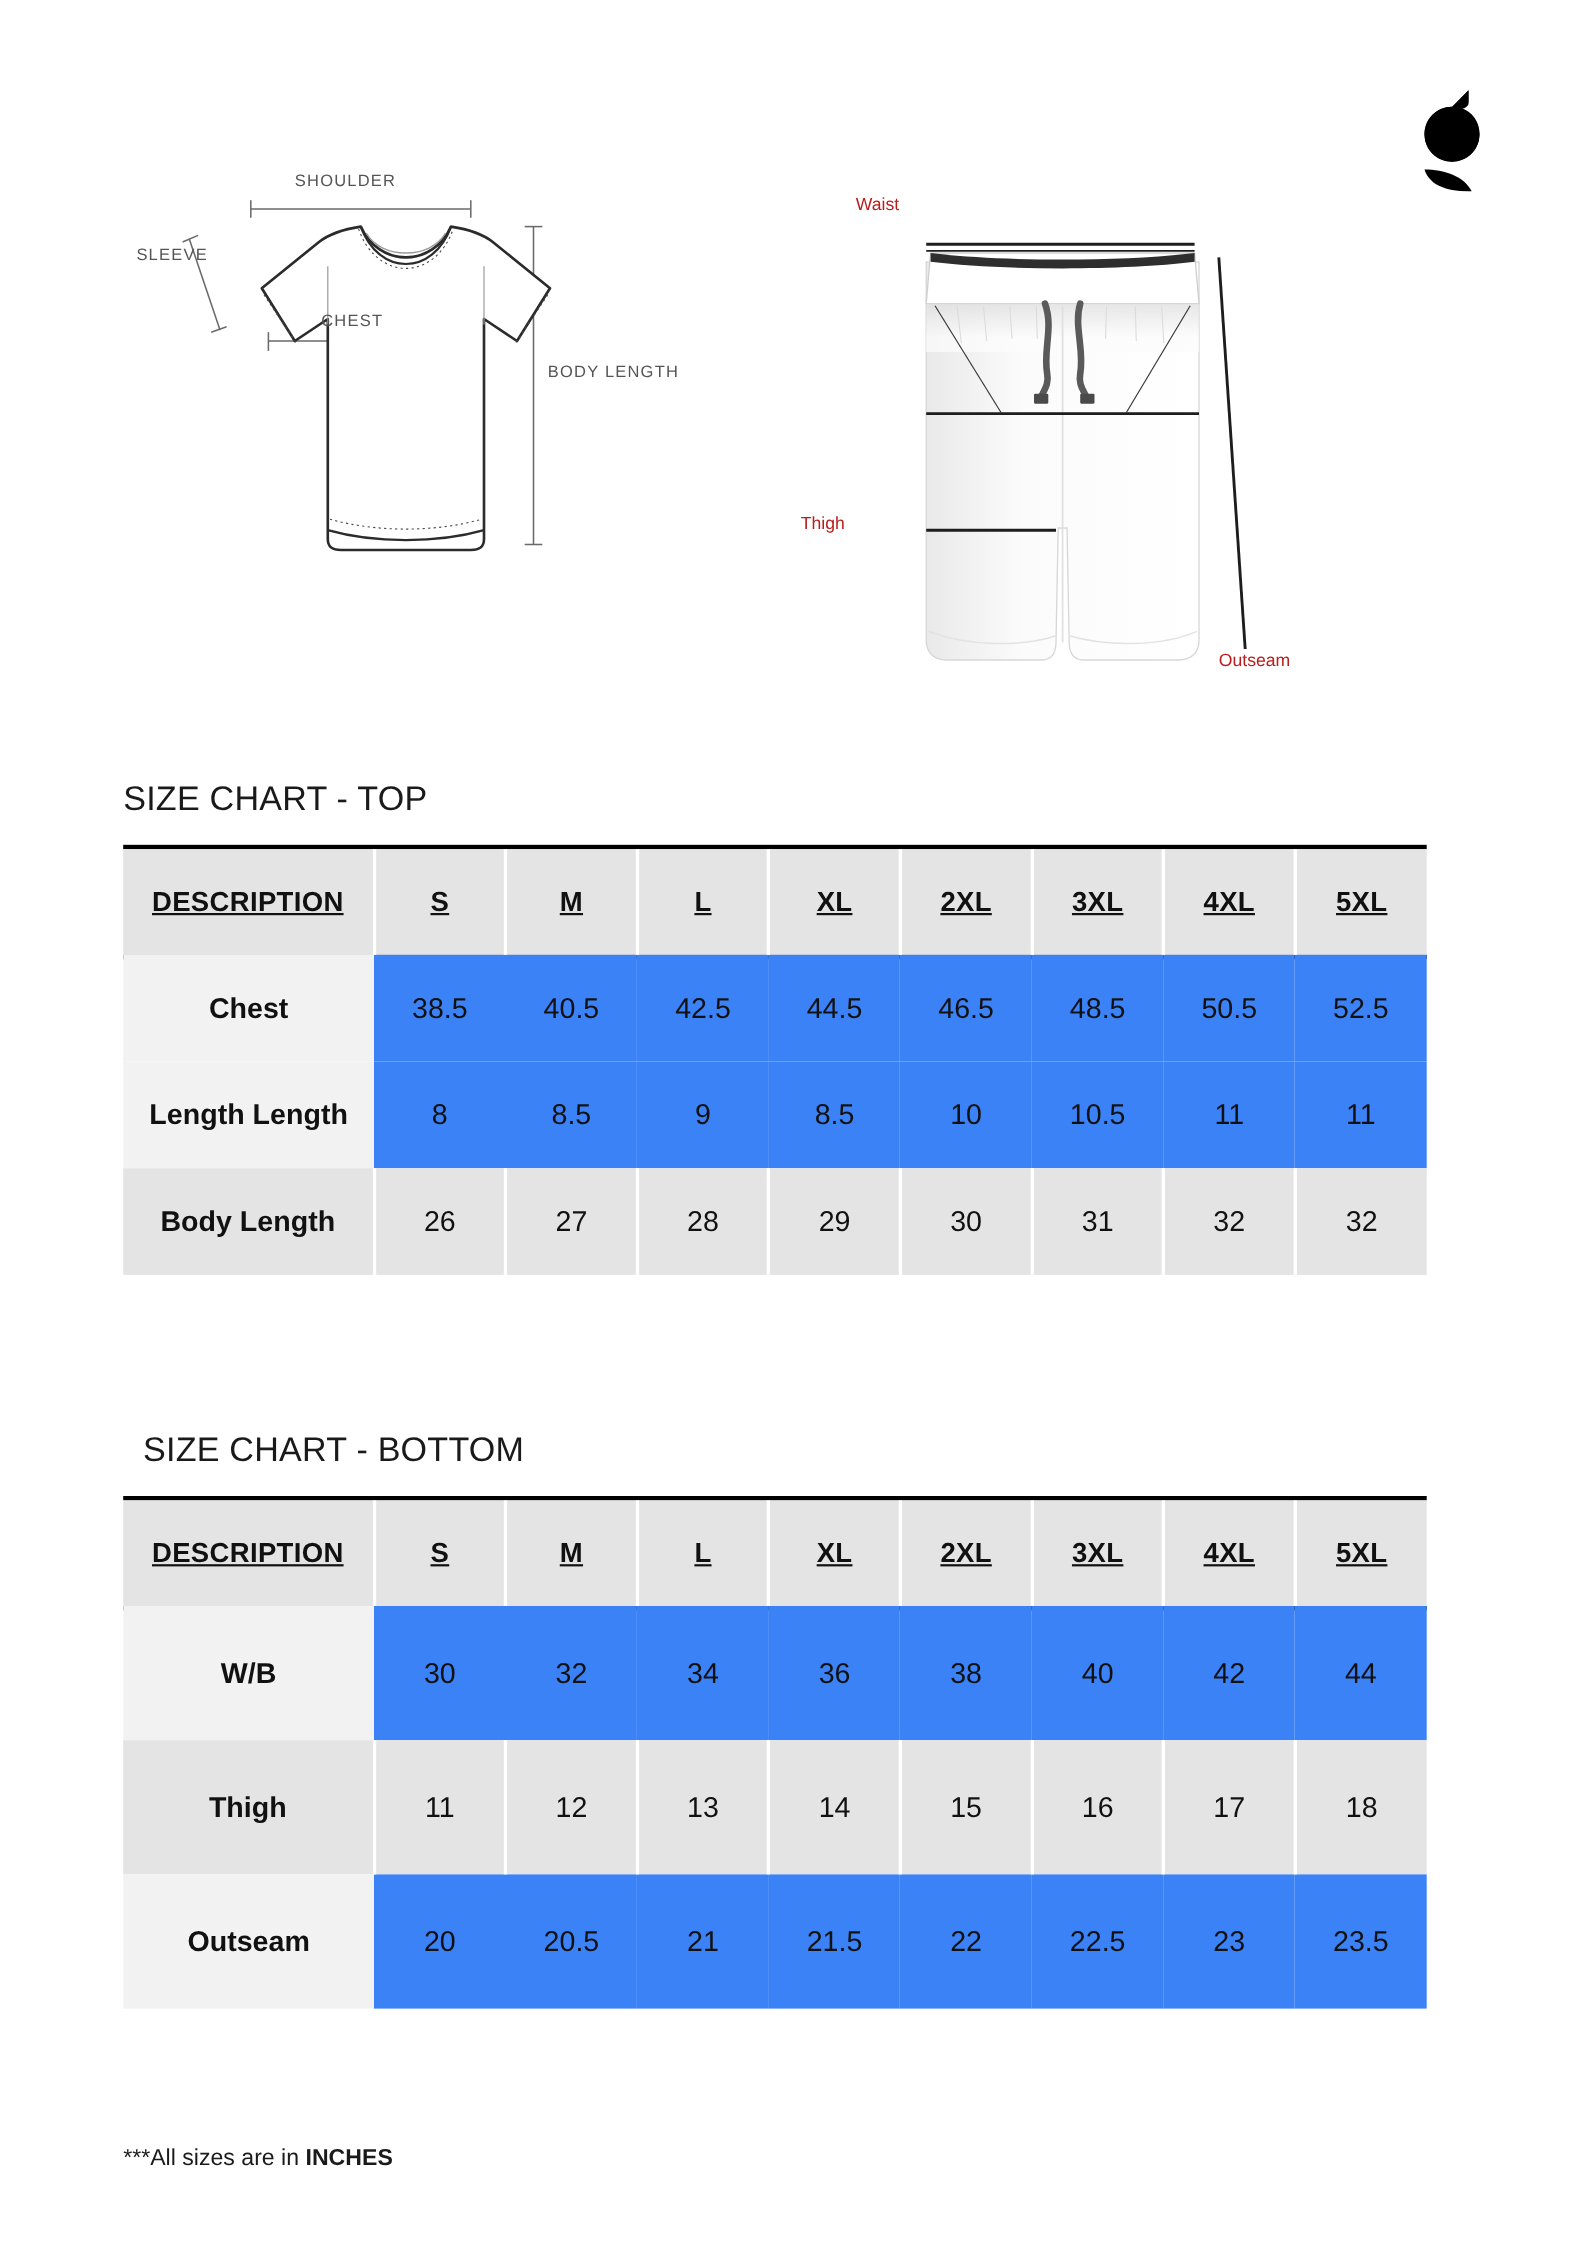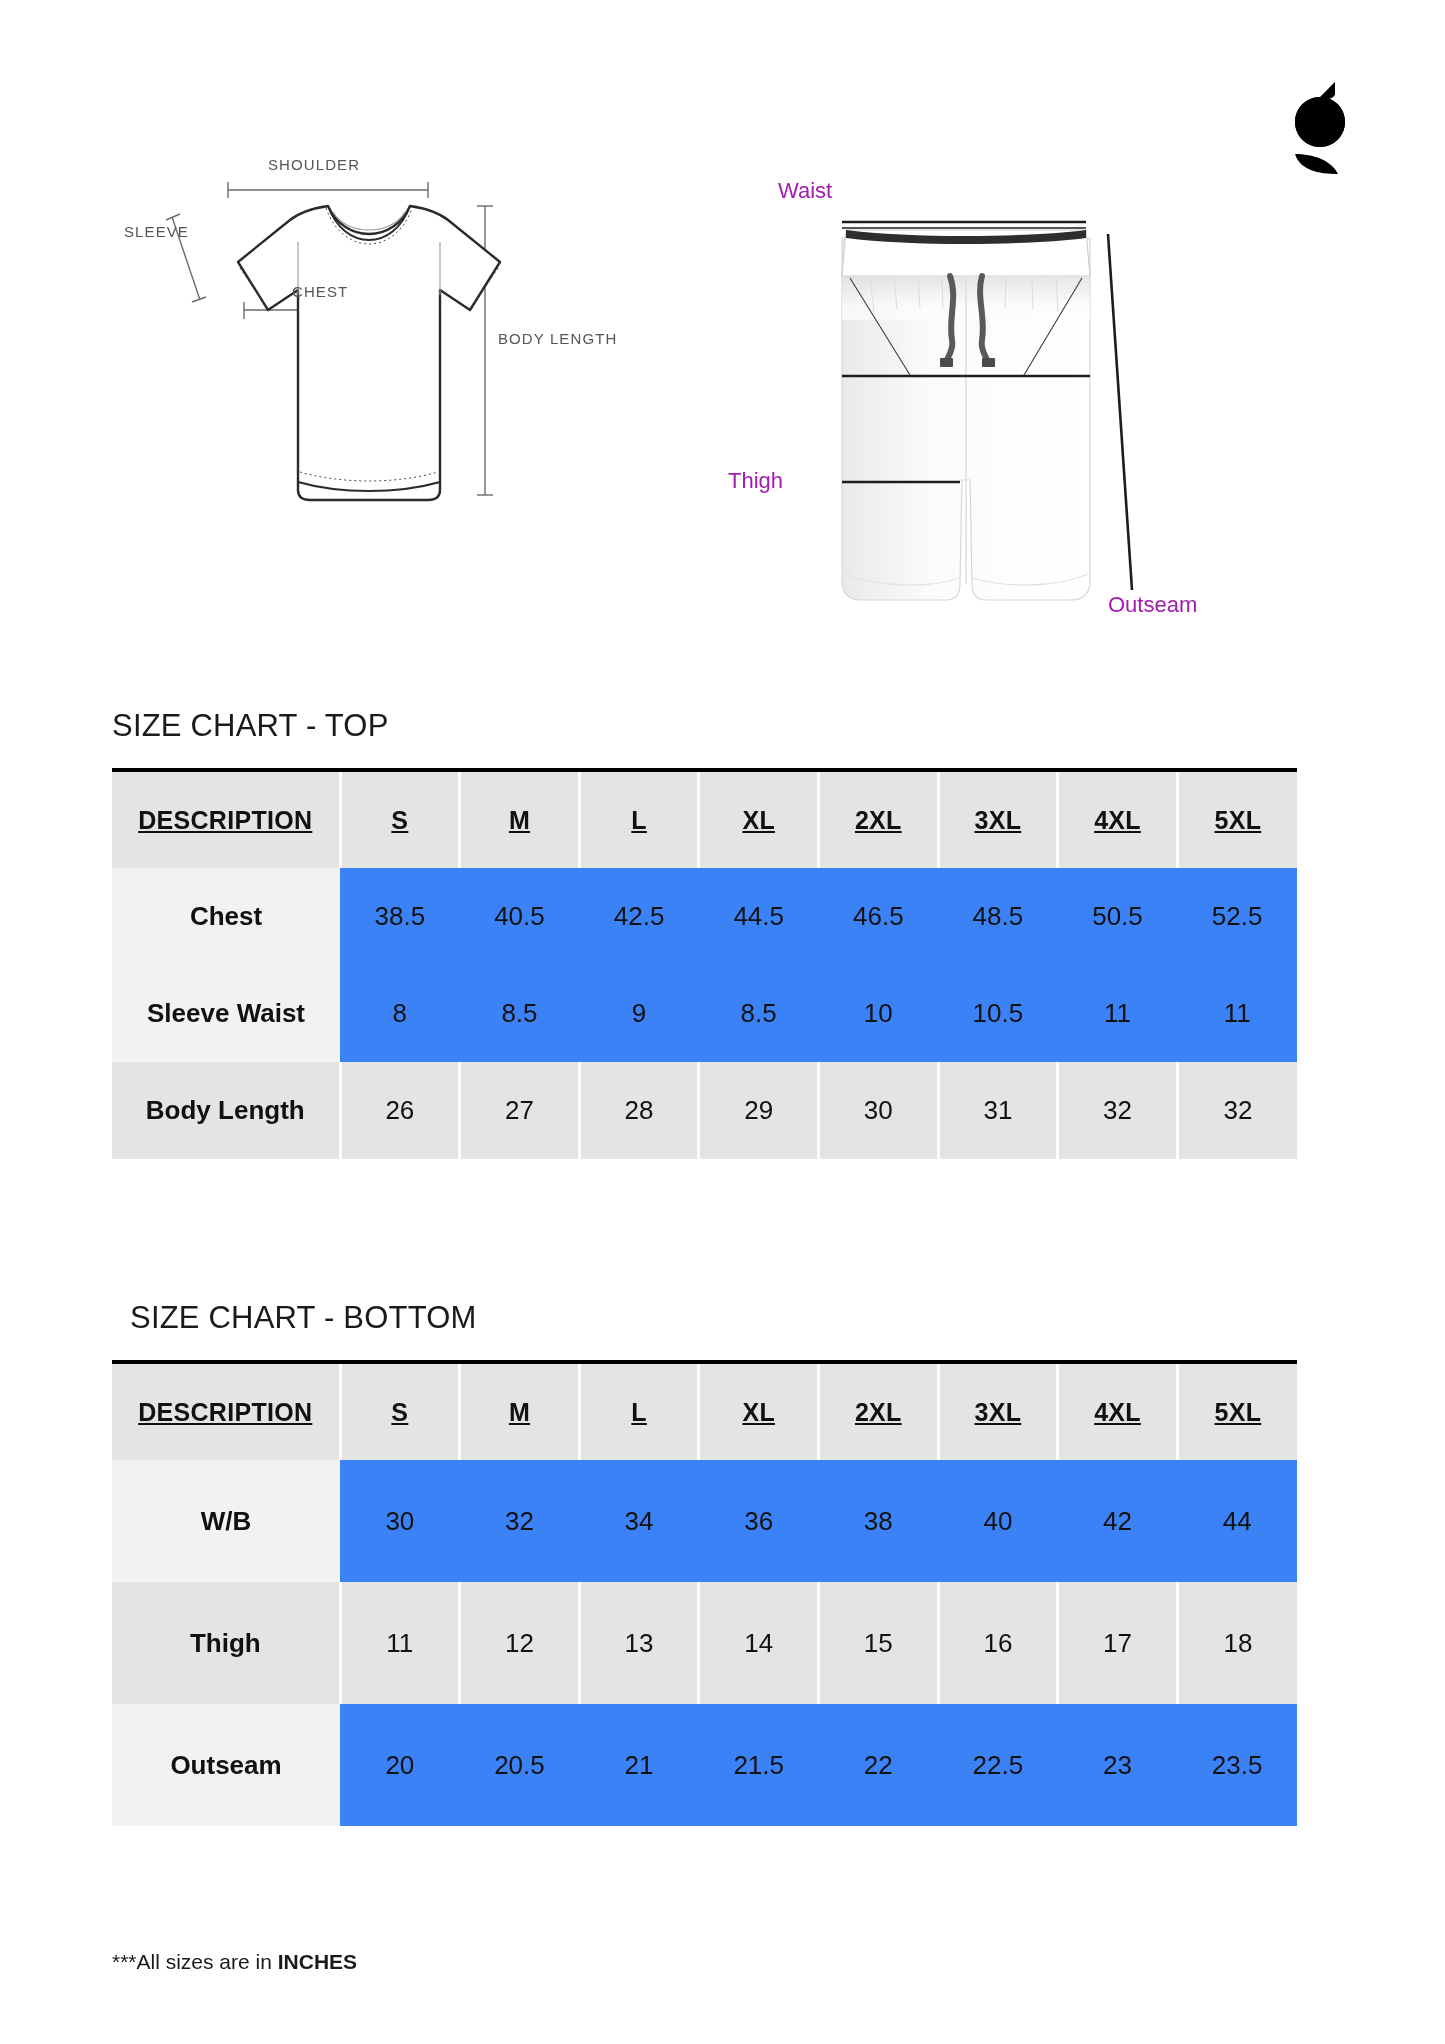--- a/index.html
+++ b/index.html
@@ -53,22 +53,22 @@
     color: #4a4a4a;
     letter-spacing: 0.5px;
     white-space: nowrap;
   }
   .tee-label {
     font-size: 15px;
     letter-spacing: 1.1px;
     color: #555;
   }
   .shorts-label {
-    font-size: 22px;
-    color: #a21caf;
+    font-size: 16px;
+    color: #b91c1c;
     letter-spacing: 0;
   }
 
   
   .section-title {
     position: absolute;
     left: 112px;
     font-size: 31px;
     font-weight: 400;
     color: #1a1a1a;
@@ -361,21 +361,21 @@
       <td class="val">38.5</td>
       <td class="val">40.5</td>
       <td class="val">42.5</td>
       <td class="val">44.5</td>
       <td class="val">46.5</td>
       <td class="val">48.5</td>
       <td class="val">50.5</td>
       <td class="val">52.5</td>
     </tr>
     <tr class="row-light">
-      <td class="desc">Sleeve Waist</td>
+      <td class="desc">Length Length</td>
       <td class="val">8</td>
       <td class="val">8.5</td>
       <td class="val">9</td>
       <td class="val">8.5</td>
       <td class="val">10</td>
       <td class="val">10.5</td>
       <td class="val">11</td>
       <td class="val">11</td>
     </tr>
     <tr class="row-dark">

